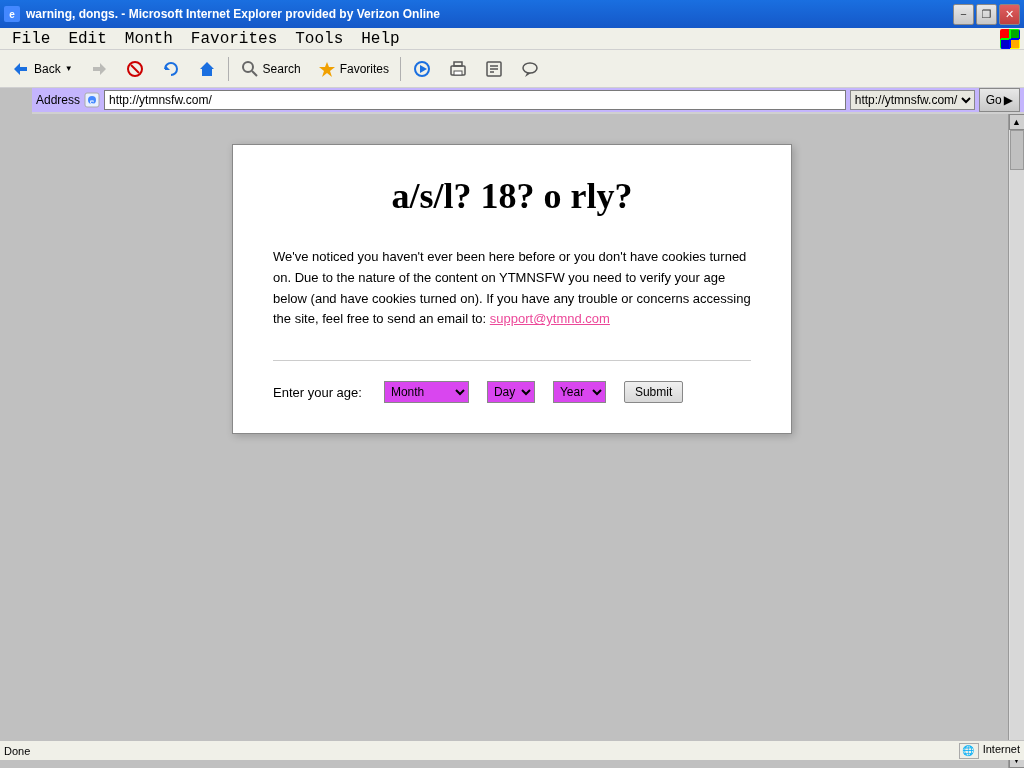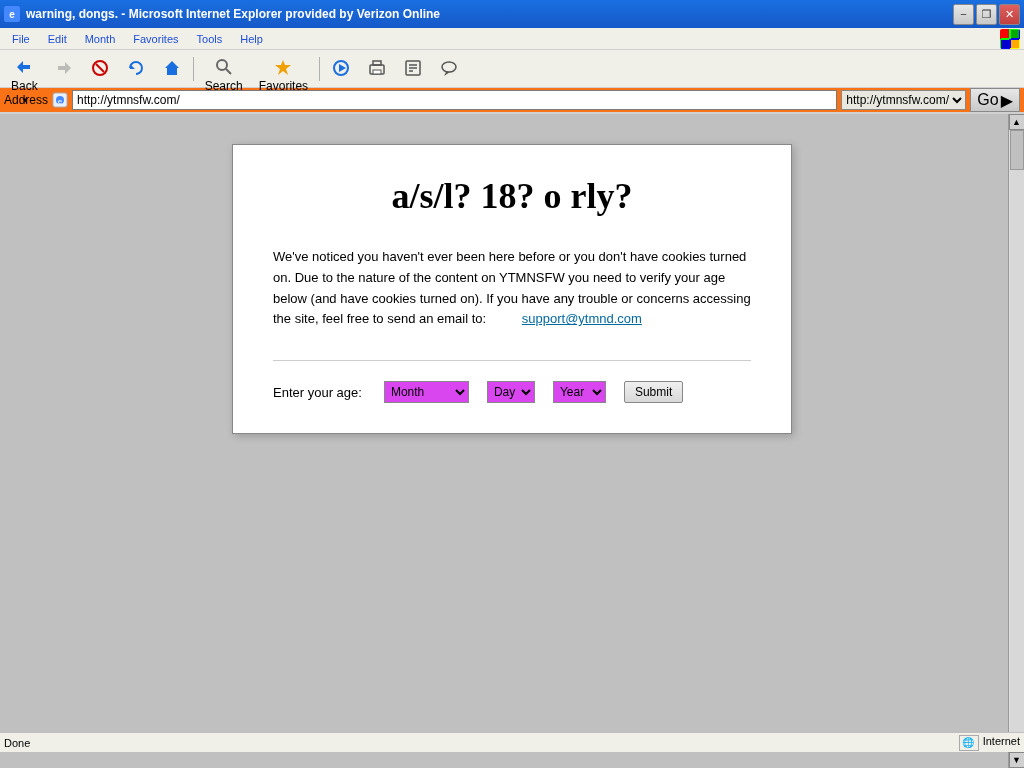--- a/index.html
+++ b/index.html
@@ -58,23 +58,24 @@
       background: #f0f0e8;
       height: 22px;
       display: flex;
       align-items: center;
       padding: 0 4px;
       border-bottom: 1px solid #d0d0d0;
       gap: 2px;
     }
     .menu-item {
       padding: 2px 8px;
-      font-size: 11px;
-      cursor: pointer;
-      color: #1d4ed8;
+      font-size: 16px;
+      cursor: pointer;
+      color: #000000;
+      font-family: Liberation Mono, monospace;
     }
     .menu-win-logo {
       margin-left: auto;
       width: 20px;
       height: 20px;
       background: linear-gradient(135deg, #f00 0%, #f00 25%, #0f0 25%, #0f0 50%, #00f 50%, #00f 75%, #ff0 75%);
       border-radius: 2px;
     }
 
     
@@ -92,21 +93,20 @@
       align-items: center;
       gap: 3px;
       padding: 3px 6px;
       font-size: 12px;
       cursor: pointer;
       background: transparent;
       border: 1px solid transparent;
       border-radius: 2px;
       color: #000;
       height: 30px;
-      flex-direction: column;
     }
     .toolbar-icon {
       width: 20px;
       height: 20px;
       display: flex;
       align-items: center;
       justify-content: center;
       font-size: 14px;
     }
     .toolbar-separator {
@@ -115,48 +115,49 @@
       background: #b0b0b0;
       margin: 0 2px;
     }
     .dropdown-arrow {
       font-size: 8px;
       margin-left: 1px;
     }
 
     
     .address-bar {
-      background: #f97316;
+      background: #c4b5fd;
       height: 26px;
       display: flex;
       align-items: center;
       padding: 0 4px;
       gap: 4px;
       border-bottom: 2px solid #d0d0d0;
+      margin-left: 32px;
     }
     .address-label {
       font-size: 12px;
       color: #000;
       white-space: nowrap;
     }
     .address-input {
       flex: 1;
       height: 20px;
       border: 1px solid #7a7a7a;
       font-size: 12px;
       padding: 0 4px;
       background: white;
       outline: none;
     }
     .address-go-btn {
       background: linear-gradient(to bottom, #e8e8e8, #c8c8c8);
       border: 1px solid #888;
       height: 20px;
       padding: 11px 6px;
-      font-size: 16px;
+      font-size: 12px;
       cursor: pointer;
       display: flex;
       align-items: center;
       gap: 2px;
     }
 
     
     .page-content {
       background: #c0c0c0;
       min-height: calc(768px - 114px);
@@ -207,23 +208,22 @@
       margin-bottom: 30px;
       font-family: Georgia, serif;
     }
     .modal-body {
       font-size: 13px;
       line-height: 1.6;
       color: #000;
       margin-bottom: 30px;
     }
     .modal-body a {
-      color: #0369a1;
+      color: #ec4899;
       text-decoration: underline;
-      margin-left: 32px;
     }
     .modal-divider {
       border: none;
       border-top: 1px solid #ccc;
       margin: 20px 0;
     }
     .age-row {
       display: flex;
       align-items: center;
       gap: 18px;
@@ -247,21 +247,21 @@
       font-size: 12px;
       background: linear-gradient(to bottom, #f0f0f0, #d8d8d8);
       border: 1px solid #888;
       cursor: pointer;
       border-radius: 2px;
     }
 
     
     .status-bar {
       position: fixed;
-      bottom: 16px;
+      bottom: 8px;
       left: 0;
       right: 0;
       height: 20px;
       background: #f0f0e8;
       border-top: 1px solid #c0c0c0;
       display: flex;
       align-items: center;
       padding: 0 4px;
       font-size: 11px;
     }

